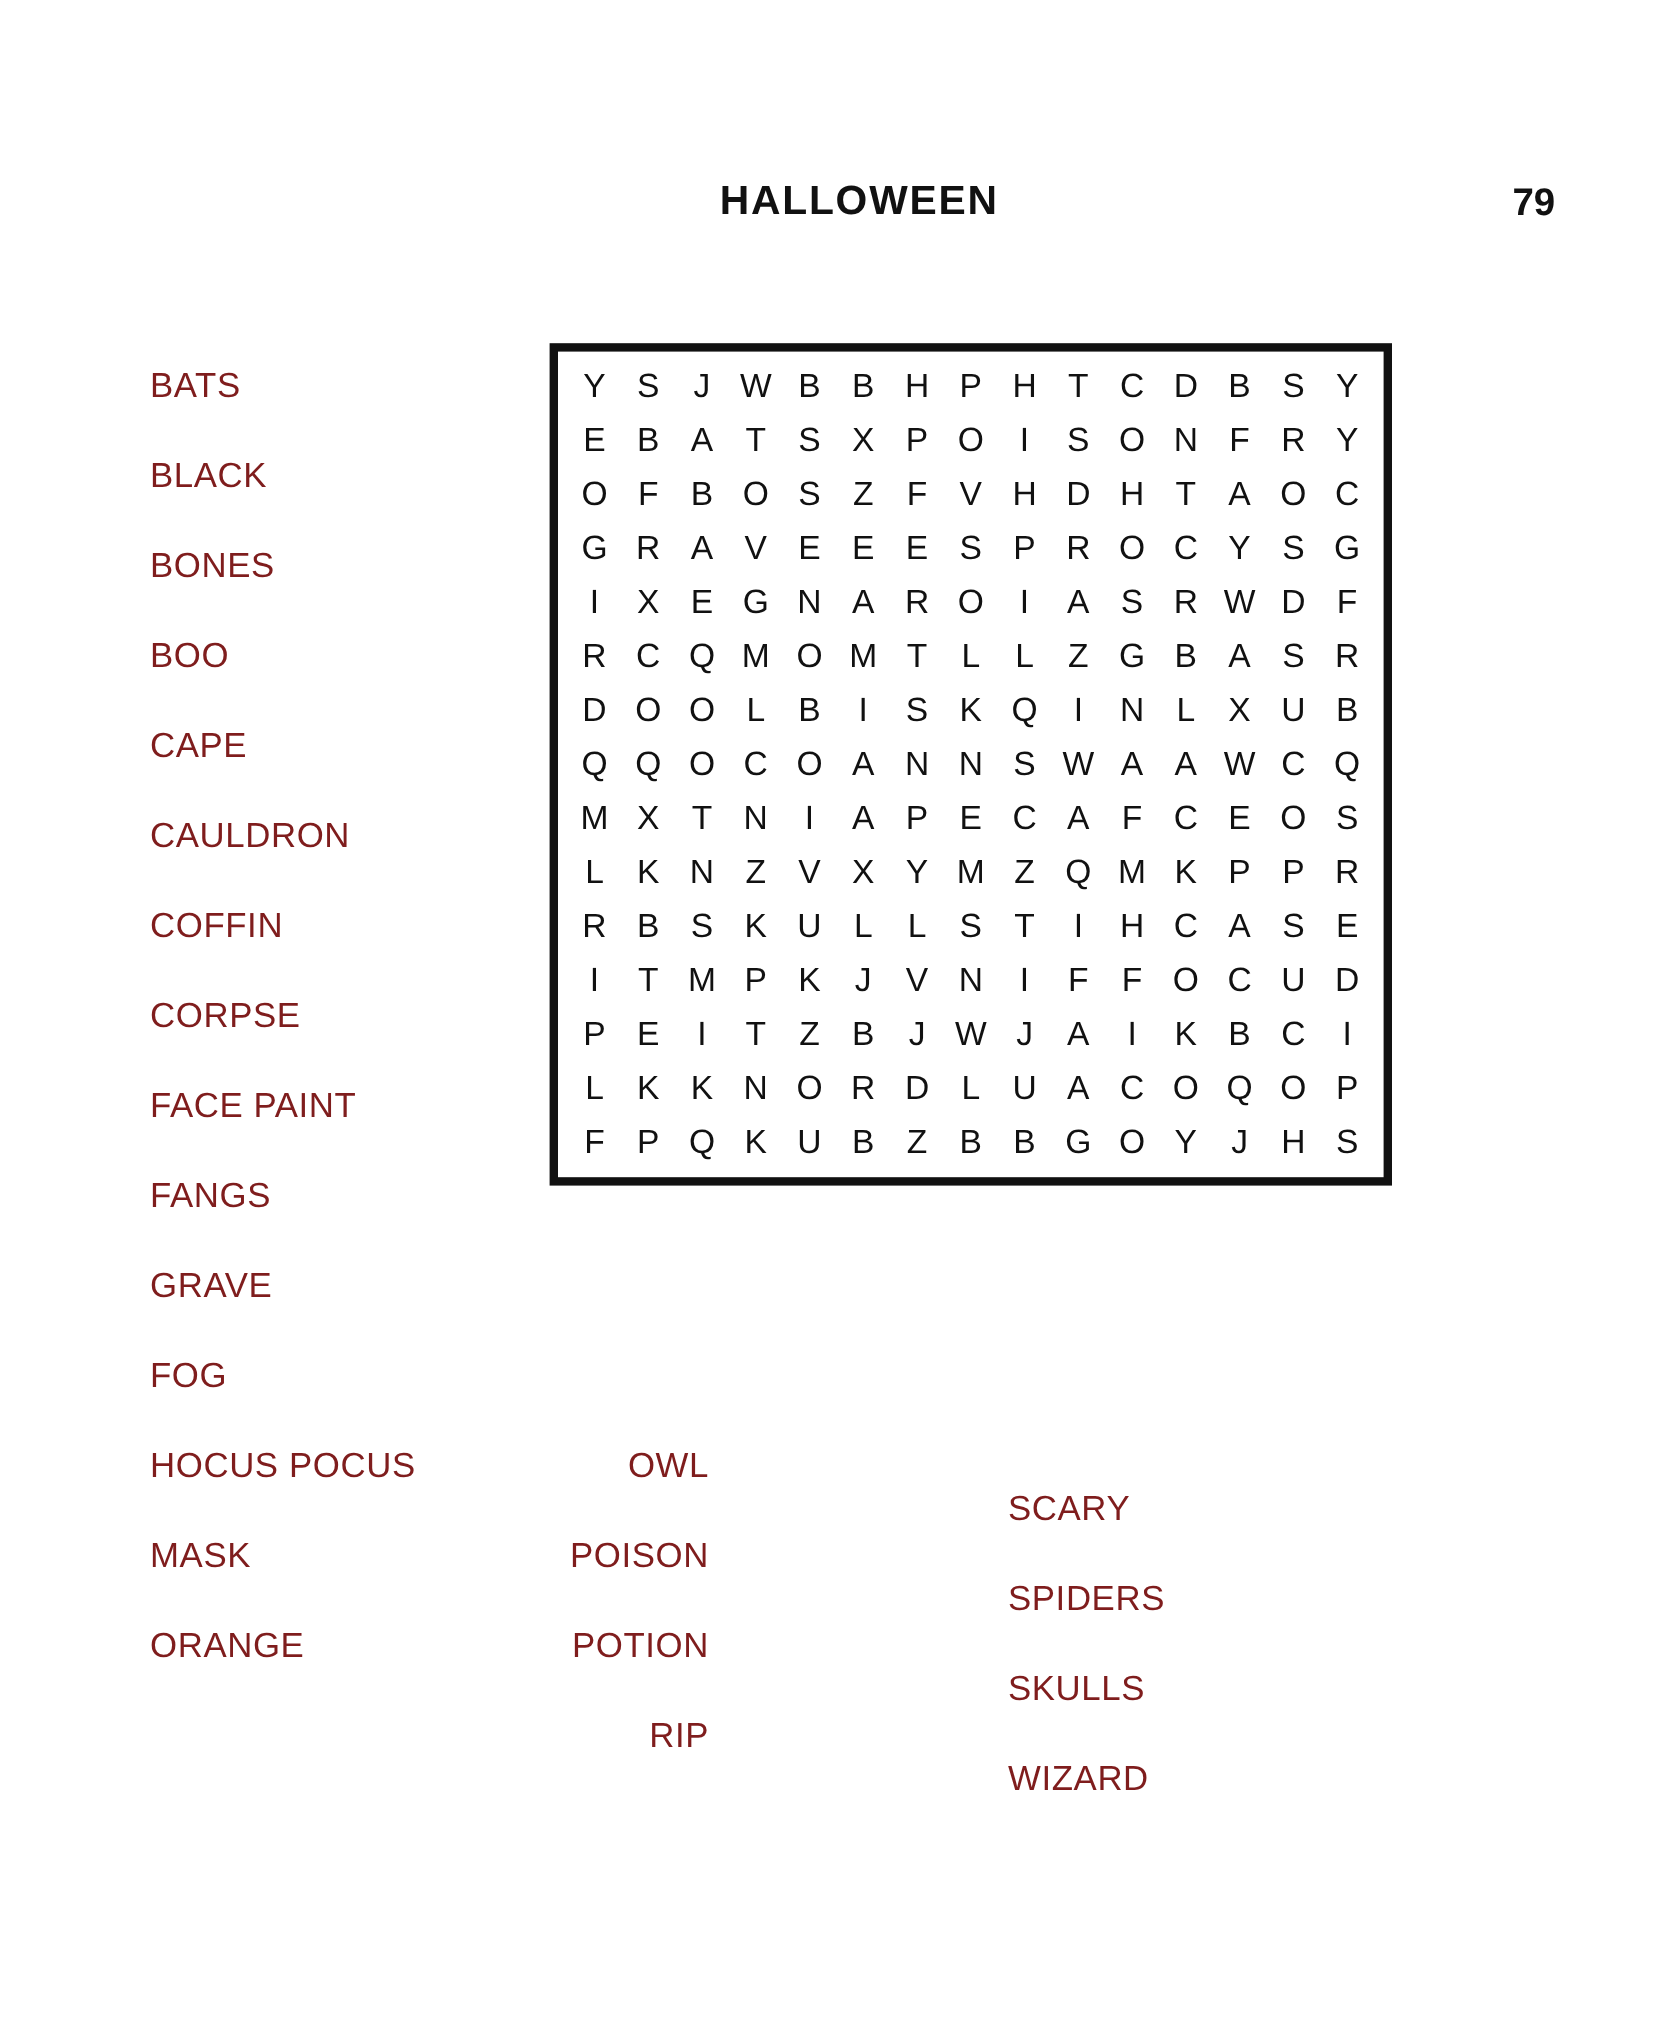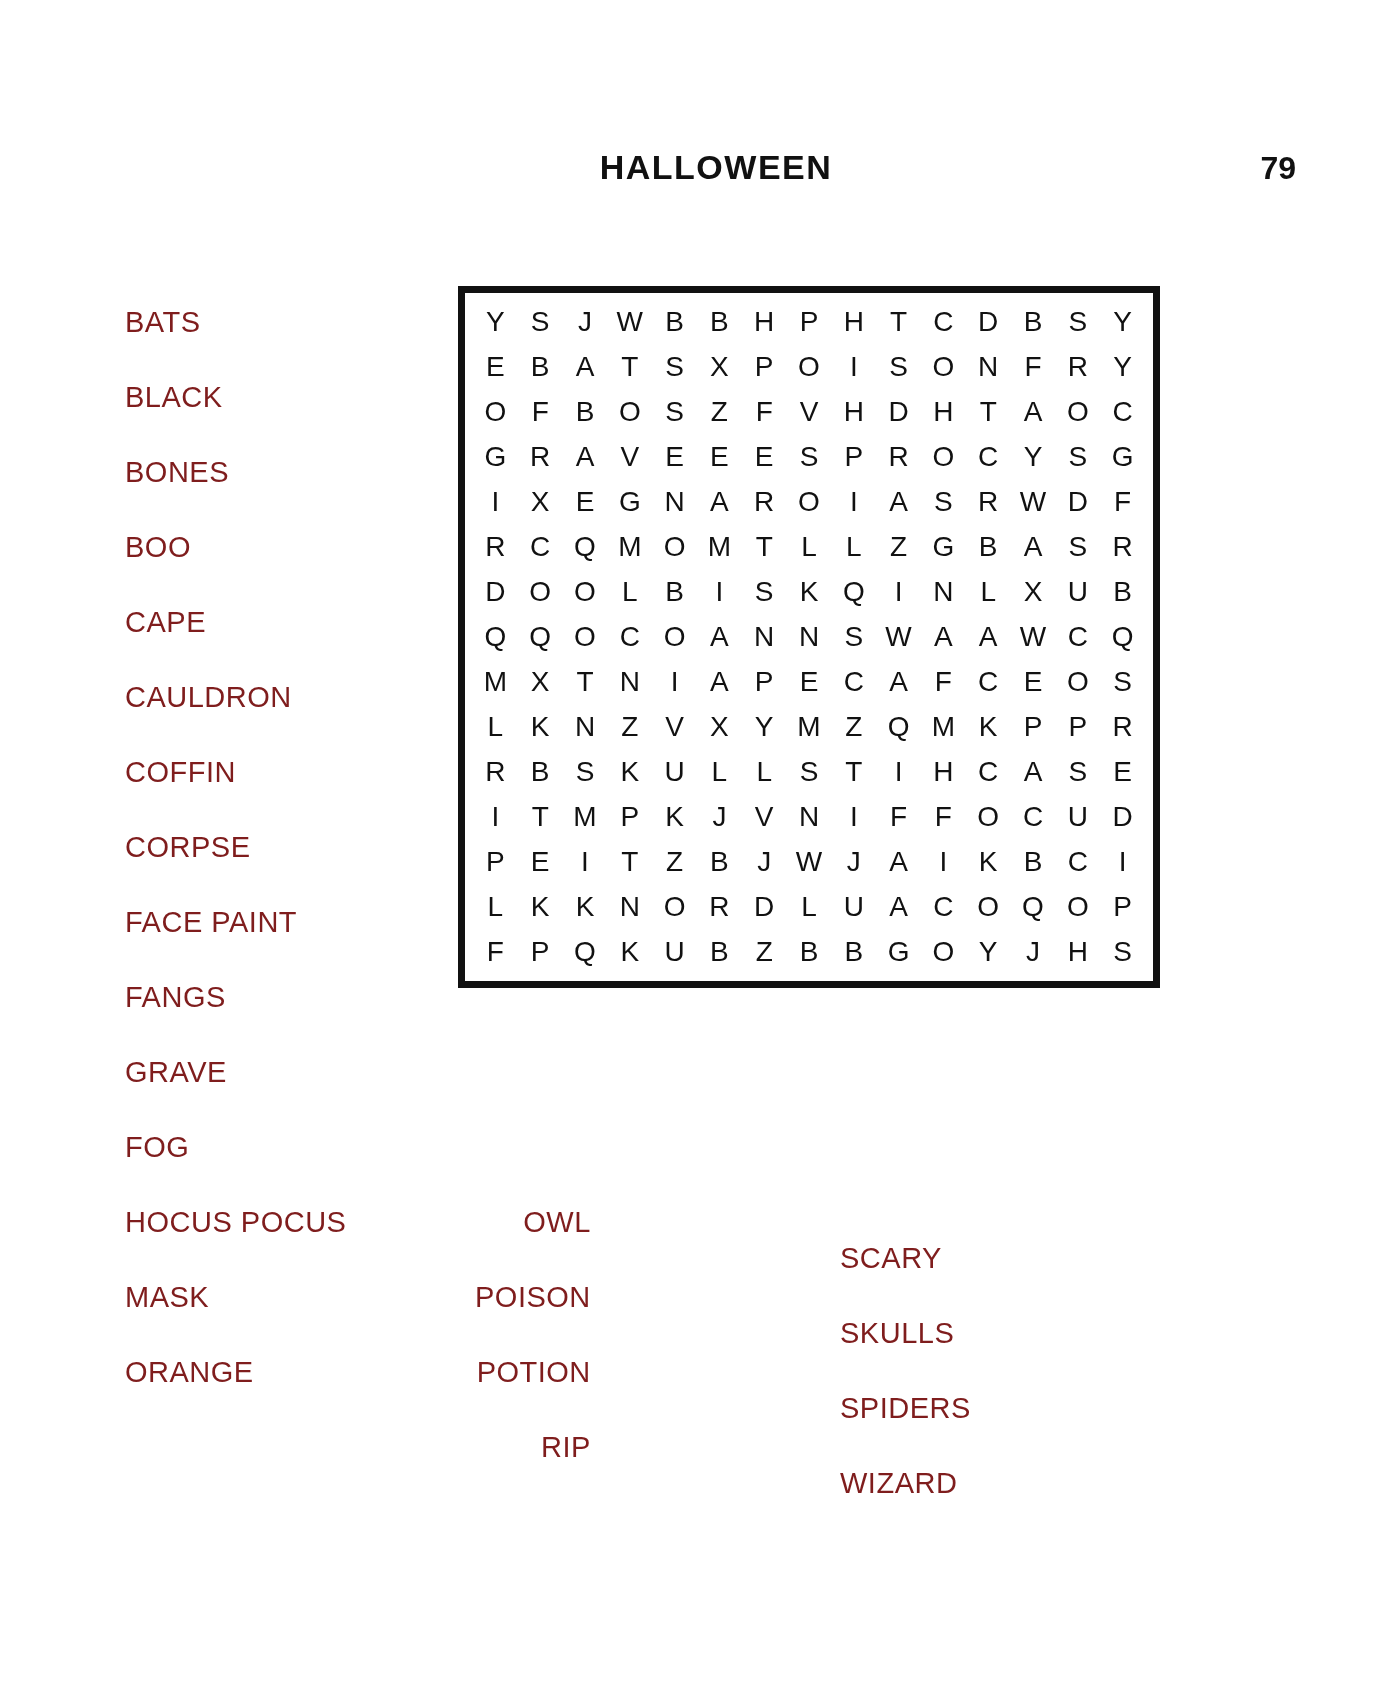--- a/index.html
+++ b/index.html
@@ -126,22 +126,22 @@
     <div class="word">ORANGE</div>
   </div>
   <div class="word-col word-col-2">
     <div class="word">OWL</div>
     <div class="word">POISON</div>
     <div class="word">POTION</div>
     <div class="word">RIP</div>
   </div>
   <div class="word-col word-col-3">
     <div class="word">SCARY</div>
+    <div class="word">SPIDERS</div>
     <div class="word">SKULLS</div>
-    <div class="word">SPIDERS</div>
     <div class="word">WIZARD</div>
   </div>
 </div>
 
 <div class="grid-wrap">
   <div class="grid" id="grid">
       <div class="cell">Y</div>
       <div class="cell">S</div>
       <div class="cell">J</div>
       <div class="cell">W</div>

